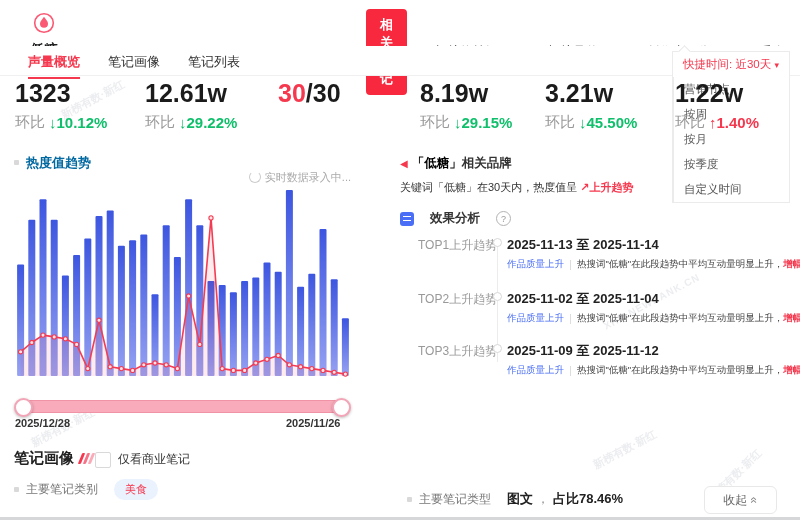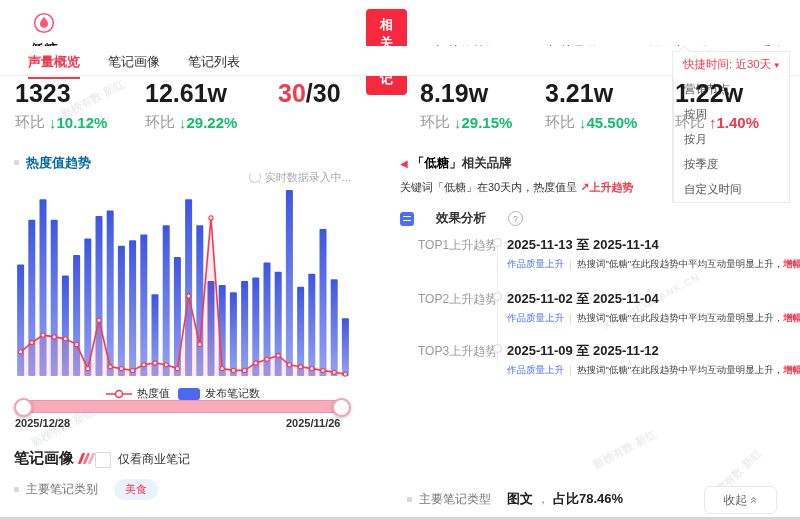--- a/index.html
+++ b/index.html
@@ -46,21 +46,21 @@
   .handle{position:absolute;top:-3px;width:15px;height:15px;border-radius:50%;background:#fff;border:2px solid #F3A4B6;box-shadow:0 1px 3px rgba(0,0,0,.25);cursor:pointer;}
   .handle.left{left:-2px;} .handle.right{right:-2px;}
   .slider-date{position:absolute;top:417px;font-size:11px;font-weight:bold;color:#333;}
   
   .panel{position:absolute;left:400px;top:150px;width:392px;}
   .ins-head{position:absolute;left:0;top:5px;font-size:12.5px;font-weight:bold;color:#333;}
   .ins-head .tri{color:#F5384E;font-size:10px;margin-right:4px;}
   .ins-head .kw{color:#000000;}
   .ins-body{position:absolute;left:0;top:30px;font-size:11px;color:#333;white-space:nowrap;}
   .ins-body .up{color:#F5384E;font-weight:bold;}
-  .fx-row{position:absolute;left:0;top:60px;display:flex;align-items:center;gap:22px;}
+  .fx-row{position:absolute;left:0;top:60px;display:flex;align-items:center;gap:16px;}
   .fx-icon{position:relative;width:14px;height:14px;border-radius:3px;background:#4A6EF5;}
   .fx-icon:before,.fx-icon:after{content:"";position:absolute;left:3px;width:8px;height:1.6px;background:#fff;}
   .fx-icon:before{top:4px;} .fx-icon:after{top:8px;}
   .fx-title{font-size:12.5px;font-weight:bold;color:#333;}
   .help{width:13px;height:13px;border:1px solid #b3b3b3;border-radius:50%;color:#999;font-size:9px;
         display:flex;align-items:center;justify-content:center;cursor:pointer;}
   .tl-line{position:absolute;left:97px;top:92px;height:120px;border-left:1px solid #ececec;}
   .top-row{position:absolute;left:0;right:0;}
   .top-label{position:absolute;left:18px;top:1px;font-size:12px;color:#999;}
   .top-dot{position:absolute;left:93px;top:2px;width:7px;height:7px;border-radius:50%;background:#fff;border:1.5px solid #d8d8d8;}
@@ -262,33 +262,20 @@
       <circle cx="252.0" cy="169.3" r="2.1" fill="#FFE3E7" stroke="#F43B52" stroke-width="1.1"></circle>
       <circle cx="263.2" cy="165.5" r="2.1" fill="#FFE3E7" stroke="#F43B52" stroke-width="1.1"></circle>
       <circle cx="274.4" cy="174.8" r="2.1" fill="#FFE3E7" stroke="#F43B52" stroke-width="1.1"></circle>
       <circle cx="285.6" cy="176.7" r="2.1" fill="#FFE3E7" stroke="#F43B52" stroke-width="1.1"></circle>
       <circle cx="296.8" cy="178.6" r="2.1" fill="#FFE3E7" stroke="#F43B52" stroke-width="1.1"></circle>
       <circle cx="308.0" cy="180.4" r="2.1" fill="#FFE3E7" stroke="#F43B52" stroke-width="1.1"></circle>
       <circle cx="319.2" cy="182.3" r="2.1" fill="#FFE3E7" stroke="#F43B52" stroke-width="1.1"></circle>
       <circle cx="330.4" cy="184.1" r="2.1" fill="#FFE3E7" stroke="#F43B52" stroke-width="1.1"></circle>
     </svg>
 
-  <div class="legend">
-    <span class="legend-item">
-      <svg width="26" height="10">
-        <line x1="0" y1="5" x2="26" y2="5" stroke="#F43B52" stroke-width="1.5"></line>
-        <circle cx="13" cy="5" r="3.5" fill="#fff" stroke="#F43B52" stroke-width="1.5"></circle>
-      </svg>
-      <span>热度值</span>
-    </span>
-    <span class="legend-item">
-      <span class="sw"></span>
-      <span>发布笔记数</span>
-    </span>
-  </div>
 
   <div class="slider">
     <div class="handle left"></div>
     <div class="handle right"></div>
   </div>
   <div class="slider-date" style="left:15px;">2025/12/28</div>
   <div class="slider-date" style="left:286px;">2025/11/26</div>
 
   <div class="panel">
     <div class="ins-head">

